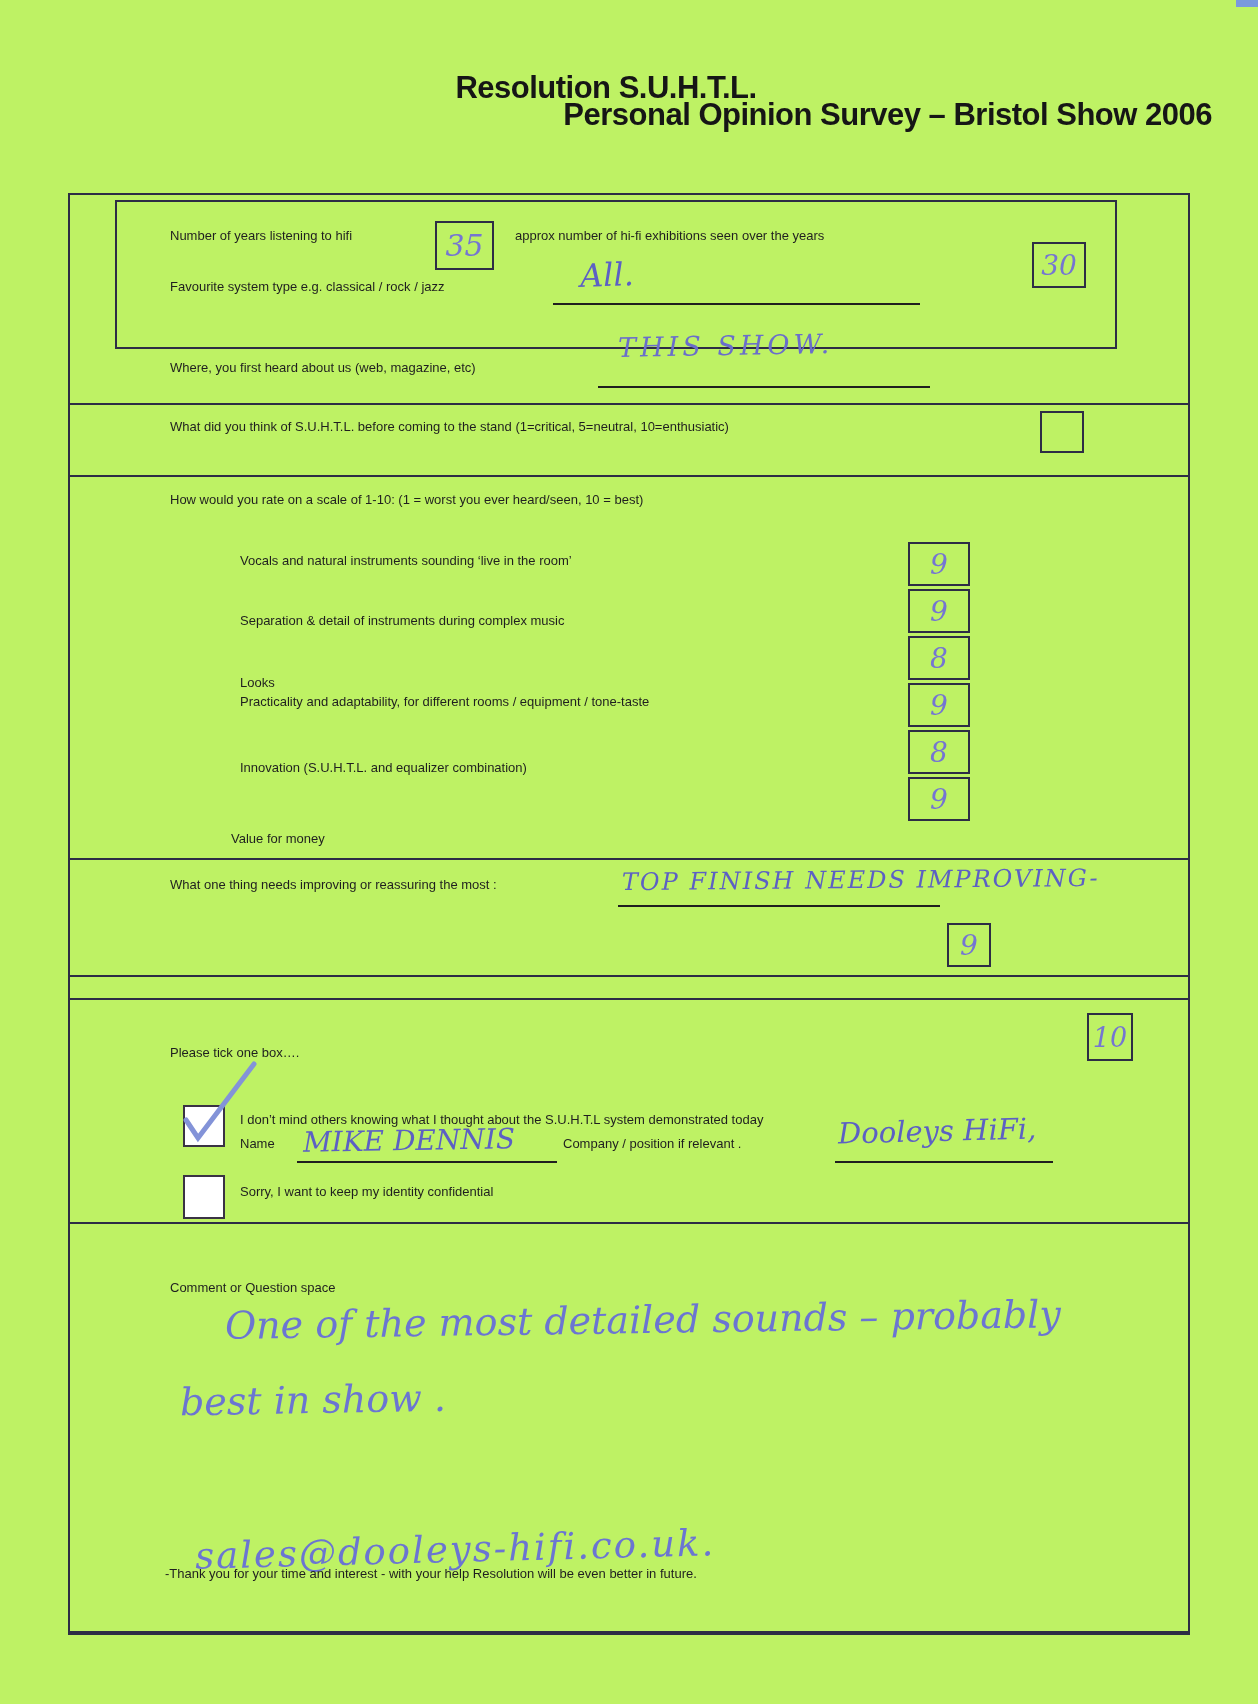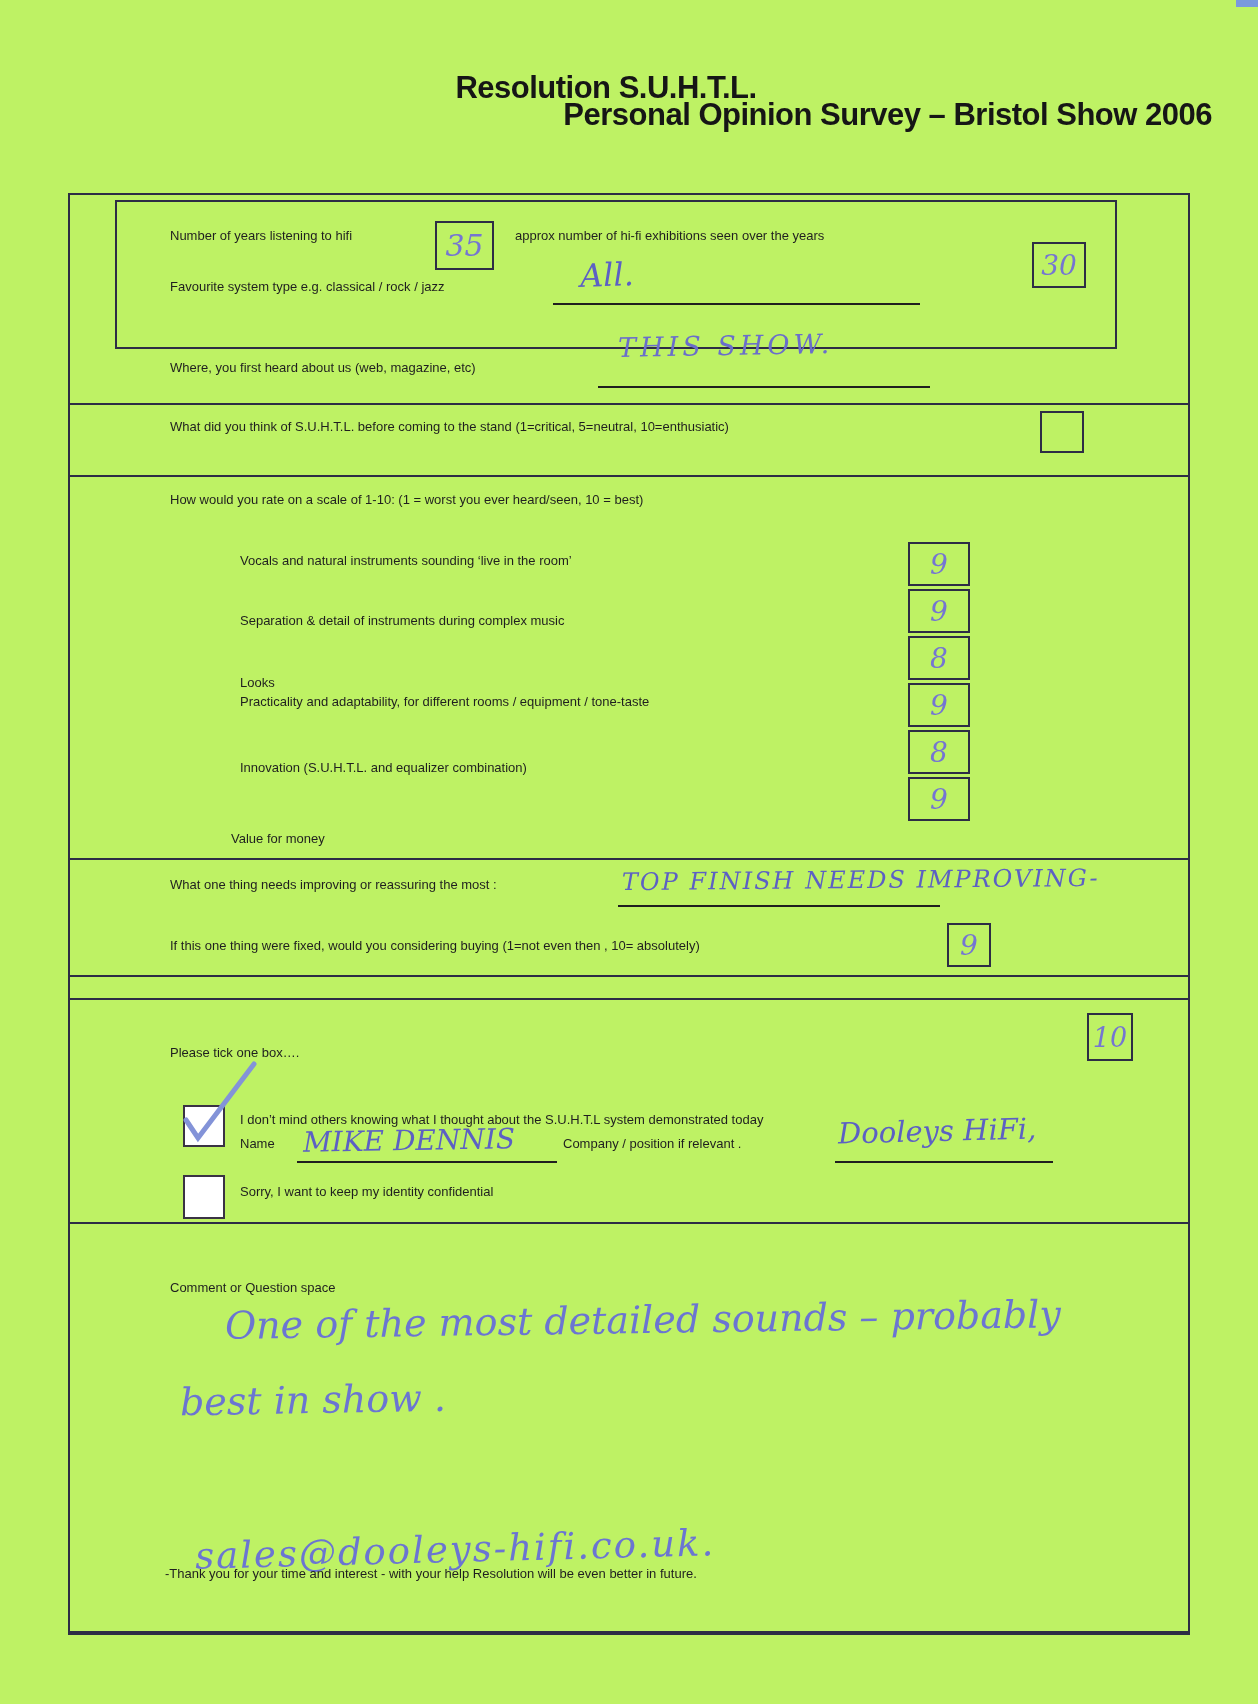--- a/index.html
+++ b/index.html
@@ -91,21 +91,20 @@
 
   <div class="t" style="left:231px;top:787px;margin-top:44px;">Value for money</div>
   <div class="abox" style="left:908px;top:777px;width:58px;height:40px;">
     <span class="hwd" style="font-size:28px;">9</span>
   </div>
 
   <div class="t" style="left:170px;top:877px;">What one thing needs improving or reassuring the most :</div>
   <div class="uline" style="left:618px;top:905px;width:322px;"></div>
   <div class="hw" style="left:622px;top:866px;font-size:24px;letter-spacing:2px;transform:rotate(-0.5deg);">TOP FINISH NEEDS IMPROVING-</div>
 
-  <div class="t" style="left:170px;top:938px;">If this one thing were fixed, would you considering buying  (1=not even then , 10= absolutely)</div>
   <div class="abox" style="left:947px;top:923px;width:40px;height:40px;">
     <span class="hwd" style="font-size:28px;">9</span>
   </div>
 
   <div class="abox" style="left:1087px;top:1013px;width:42px;height:44px;">
     <span class="hwd" style="font-size:27px;">10</span>
   </div>
   <div class="t" style="left:170px;top:1045px;">Please tick one box….</div>
 
   <div class="cbox" style="left:183px;top:1105px;width:38px;height:38px;"></div>

